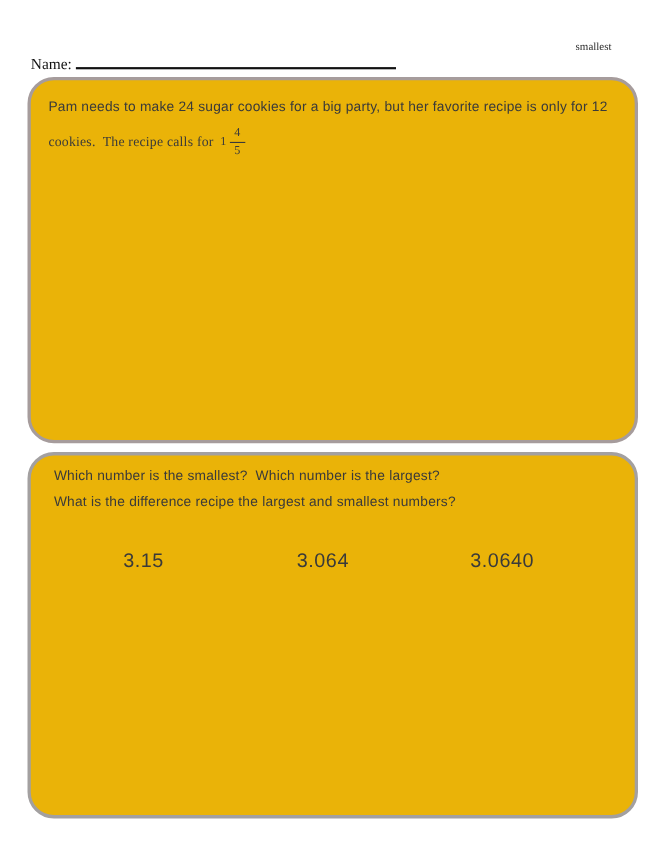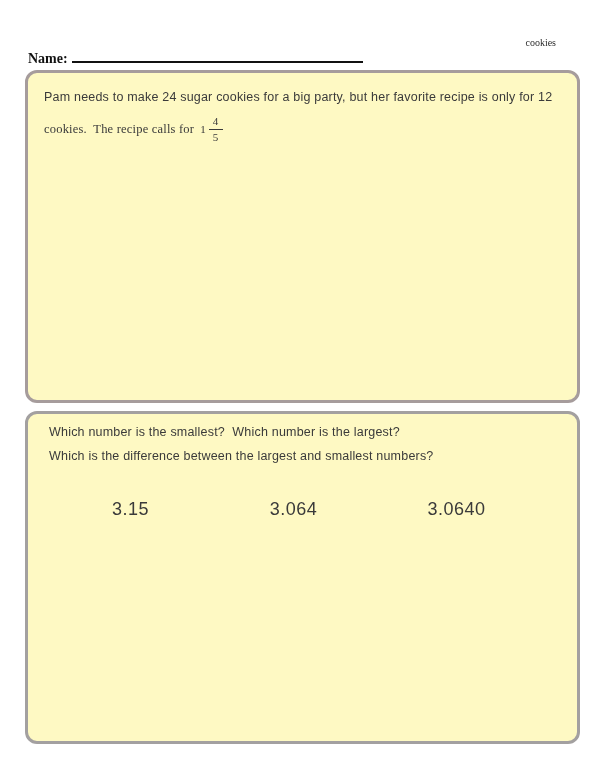--- a/index.html
+++ b/index.html
@@ -22,38 +22,38 @@
     font-family: "Liberation Serif", serif;
     font-size: 10px;
     color: #2b2b2b;
   }
   .name-row {
     position: absolute;
     top: 49px;
     left: 28px;
     font-family: "Liberation Serif", serif;
     font-size: 14px;
-    font-weight: bold;
+    font-weight: normal;
     color: #111111;
     white-space: nowrap;
   }
   .name-line {
     display: inline-block;
     width: 291px;
     height: 12px;
     border-bottom: 2px solid #111111;
     margin-left: 4px;
   }
   .problem-box {
     position: absolute;
     left: 25px;
     width: 549px;
     box-sizing: content-box;
-    border-radius: 12px;
-    background: #fef9c3;
+    border-radius: 24px;
+    background: #eab308;
   }
   .box1 {
     top: 70px;
     height: 327px;
     border: 3px solid #a69c9c;
     padding: 0;
   }
   .box2 {
     top: 411px;
     height: 327px;
@@ -123,21 +123,21 @@
     font-size: 18px;
     color: #3a3a3a;
     letter-spacing: 0.5px;
   }
 </style>
 </head>
 <body>
 
 <div class="page">
 
-  <div class="brand">cookies</div>
+  <div class="brand">smallest</div>
 
   <div class="name-row">
     <span>Name:</span><span class="name-line"></span>
   </div>
 
   <div class="problem-box box1">
     <div class="box1-inner">
       <div class="p-line1">Pam needs to make 24 sugar cookies for a big party, but her favorite recipe is only for 12</div>
       <div class="p-line2">
         <span class="txt">cookies.  The recipe calls for</span>
@@ -146,21 +146,21 @@
           <span class="num">4</span>
           <span class="den">5</span>
         </span>
       </div>
     </div>
   </div>
 
   <div class="problem-box box2">
     <div class="box2-inner">
       <div class="q-line">Which number is the smallest?  Which number is the largest?</div>
-      <div class="q-line">Which is the difference between the largest and smallest numbers?</div>
+      <div class="q-line">What is the difference recipe the largest and smallest numbers?</div>
       <div class="numbers-row">
         <span class="number-cell">3.15</span>
         <span class="number-cell">3.064</span>
         <span class="number-cell">3.0640</span>
       </div>
     </div>
   </div>
 
 </div>
 

